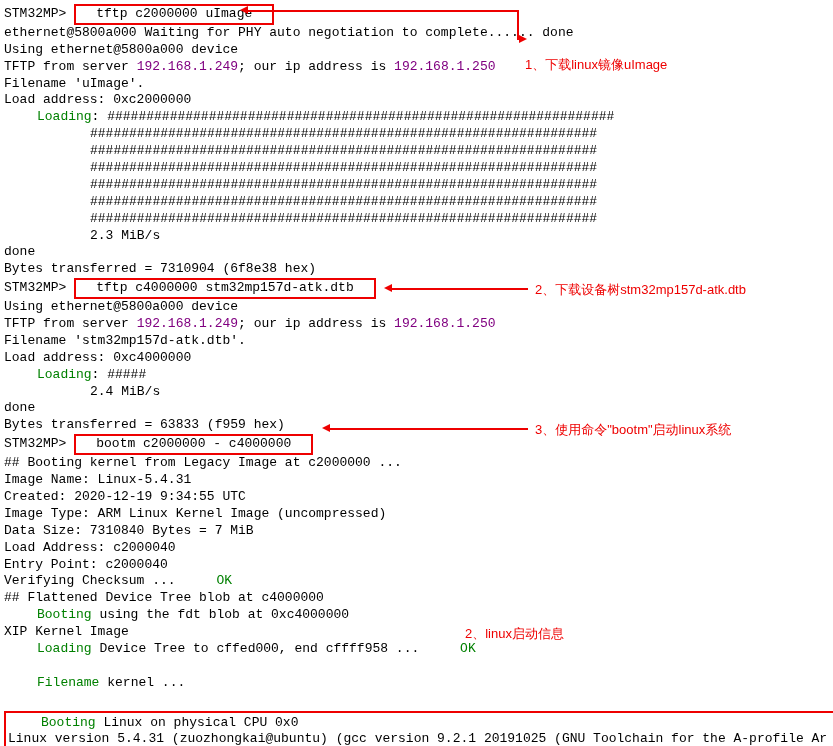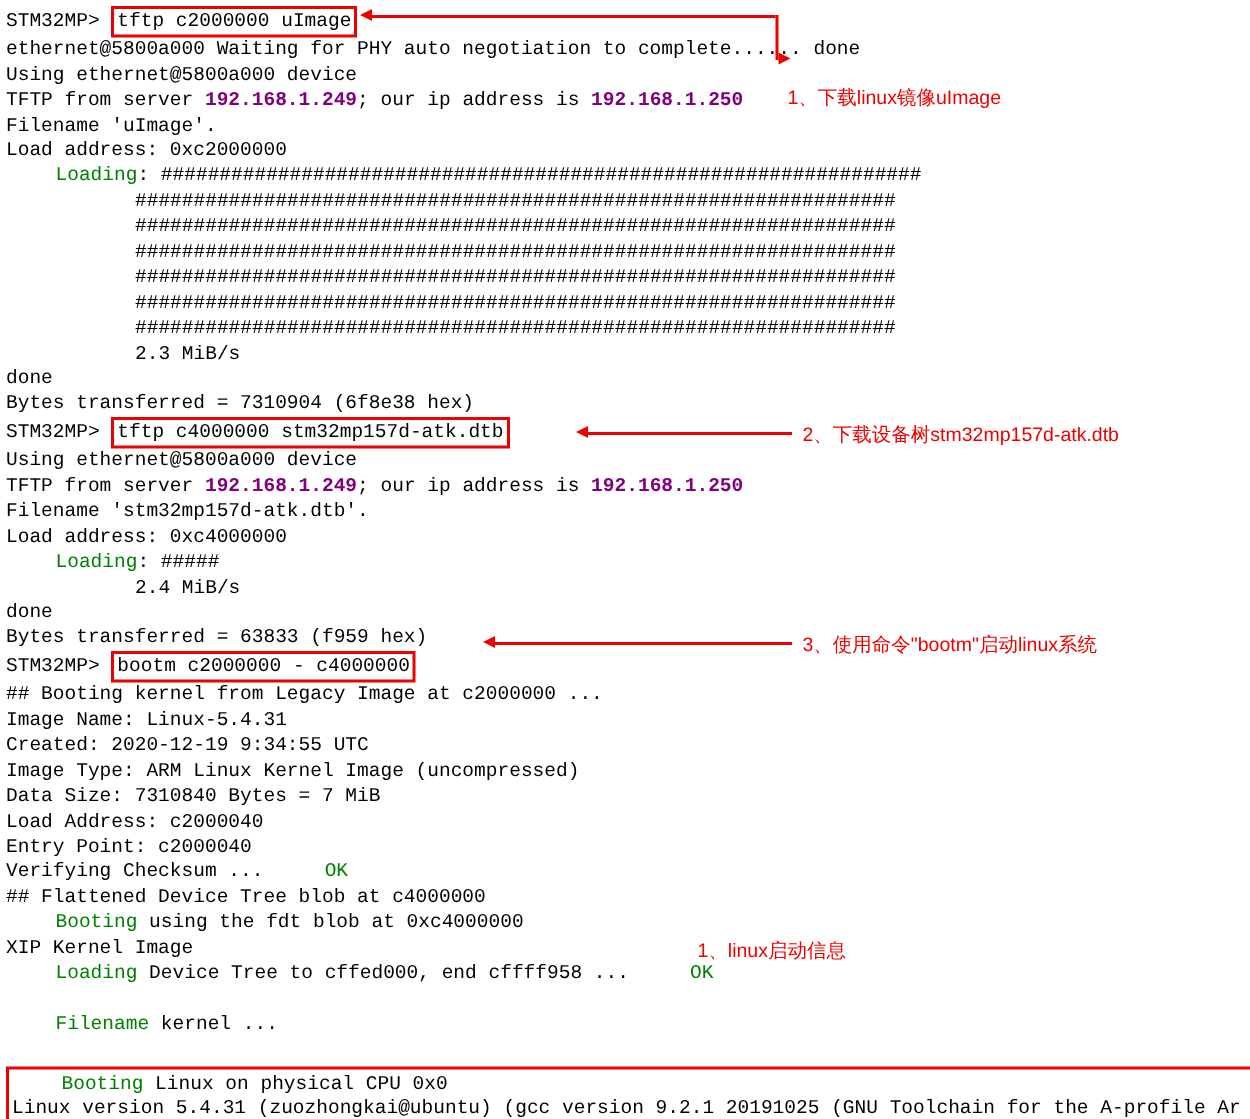--- a/index.html
+++ b/index.html
@@ -8,25 +8,25 @@
       margin: 0;
       padding: 4px;
       background: white;
       color: black;
       white-space: nowrap;
       width: 833px;
       position: relative;
     }
     .line { line-height: 1.3; }
     .green { color: #008000; margin-left: 33px; }
-    .purple { color: #800080; font-weight: bold; }
+    .purple { color: #800080; }
     .red-box {
       border: 2px solid #e00;
       display: inline-block;
-      padding: 0 2px;
+      padding: 0 20px;
     }
     .red-box-large {
       border: 2px solid #e00;
       padding: 2px;
       margin-top: 2px;
     }
     .anno {
       position: absolute;
       color: #e00;
       font-family: sans-serif;
@@ -113,21 +113,21 @@
 <div class="line">   Load Address: c2000040</div>
 <div class="line">   Entry Point:  c2000040</div>
 <div class="line"><span>   Verifying Checksum ... </span><span class="green">OK</span></div>
 <div class="line">## Flattened Device Tree blob at c4000000</div>
 <div class="line"><span>   </span><span class="green">Booting</span><span> using the fdt blob at 0xc4000000</span></div>
 <div class="line">   XIP Kernel Image</div>
 <div class="line"><span>   </span><span class="green">Loading</span><span> Device Tree to cffed000, end cffff958 ... </span><span class="green">OK</span></div>
 <div class="line">&nbsp;</div>
 <div class="line"><span class="green">Filename</span><span> kernel ...</span></div>
 
-<div class="anno" style="left:465px; top:625px;">1、linux启动信息</div>
+<div class="anno" style="left:465px; top:625px;">2、linux启动信息</div>
 
 <div class="line">&nbsp;</div>
 
 <div class="red-box-large" style="white-space:normal; word-break:break-all;">
   <div class="line" style="white-space:normal;"><span class="green">Booting</span><span> Linux on physical CPU 0x0</span></div>
   <div class="line" style="white-space:normal;">Linux version 5.4.31 (zuozhongkai@ubuntu) (gcc version 9.2.1 20191025 (GNU Toolchain for the A-profile Architecture 9.2-2019.12 (arm-9.10))) #1 SMP PREEMPT Sat Dec 19 17:31:56 CST 2020</div>
 
 </div>
 
 </body></html>

